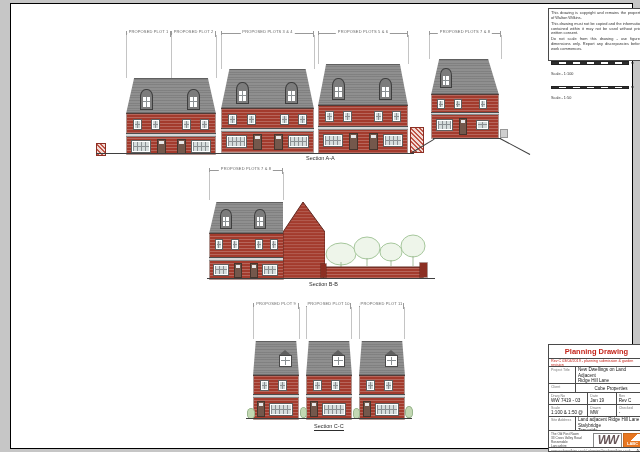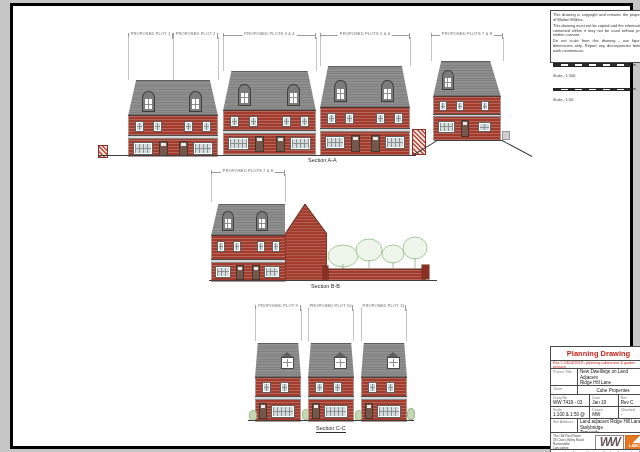--- a/index.html
+++ b/index.html
@@ -1,17 +1,17 @@
 <!DOCTYPE html>
 <html><head>
 <meta charset="utf-8">
 <style>
   html,body{margin:0;padding:0}
   body{width:640px;height:452px;background:#c6c6c6;font-family:"Liberation Sans",sans-serif;position:relative;overflow:hidden}
-  .sheet{position:absolute;left:10px;top:3px;width:623px;height:446px;background:#fff;border:3px solid #000000;box-sizing:border-box}
+  .sheet{position:absolute;left:10px;top:3px;width:623px;height:446px;background:#fff;border:1px solid #000000;box-sizing:border-box}
   
   .abs{position:absolute}
   .roof{position:absolute;left:0;top:0;right:0;background:repeating-linear-gradient(0deg,rgba(0,0,0,.10) 0 1px,transparent 1px 2.6px),#8f8f8f;box-shadow:inset 0 -1.5px 0 #4e4e4e,inset 0 1px 0 #606060;filter:drop-shadow(0 0 .5px #666)}
   .wall{position:absolute;background:repeating-linear-gradient(0deg,rgba(255,255,255,.22) 0 .7px,transparent .7px 3px),#a33b2d;box-shadow:0 0 0 .8px rgba(92,38,28,.6)}
   .dormer{position:absolute;width:13px;background:#7c7c7c;border:1px solid #3e3e3e;border-radius:45% 45% 0 0/36% 36% 0 0;box-sizing:border-box}
   .dormer::after{content:"";position:absolute;left:2px;right:2px;top:38%;bottom:2px;background:
     linear-gradient(to right,transparent calc(50% - .5px),#8a9093 calc(50% - .5px) calc(50% + .5px),transparent calc(50% + .5px)),
     linear-gradient(to bottom,transparent calc(50% - .5px),#8a9093 calc(50% - .5px) calc(50% + .5px),transparent calc(50% + .5px)),#fff}
   .win{position:absolute;background:#fff;border:.8px solid #5f5f5f;box-sizing:border-box}
   .win::after{content:"";position:absolute;inset:1px;background:

